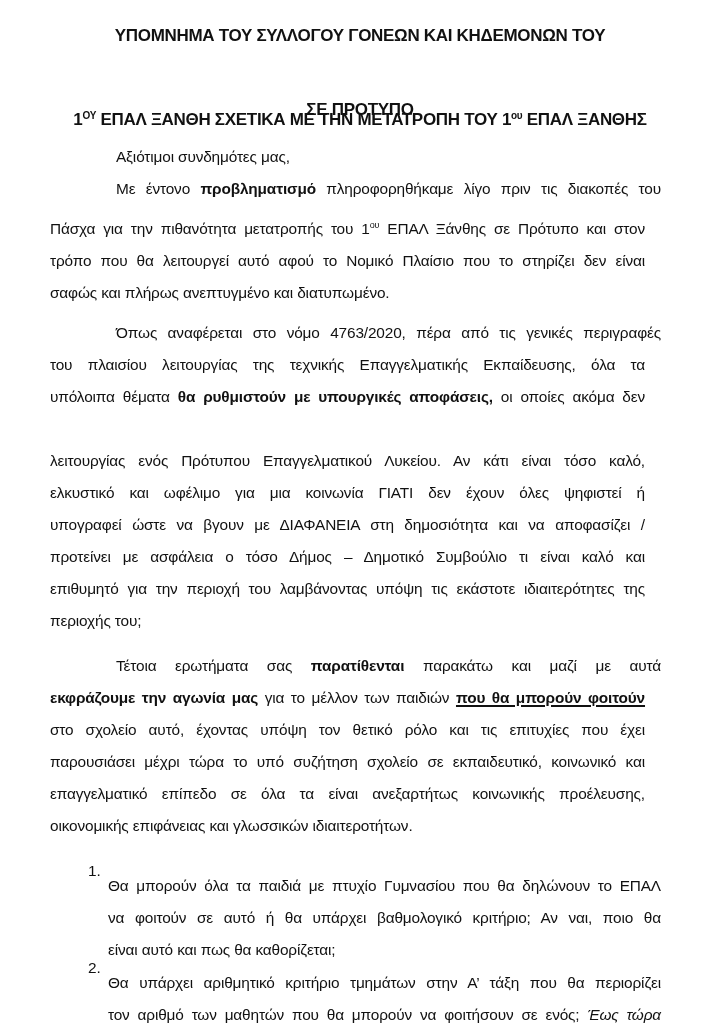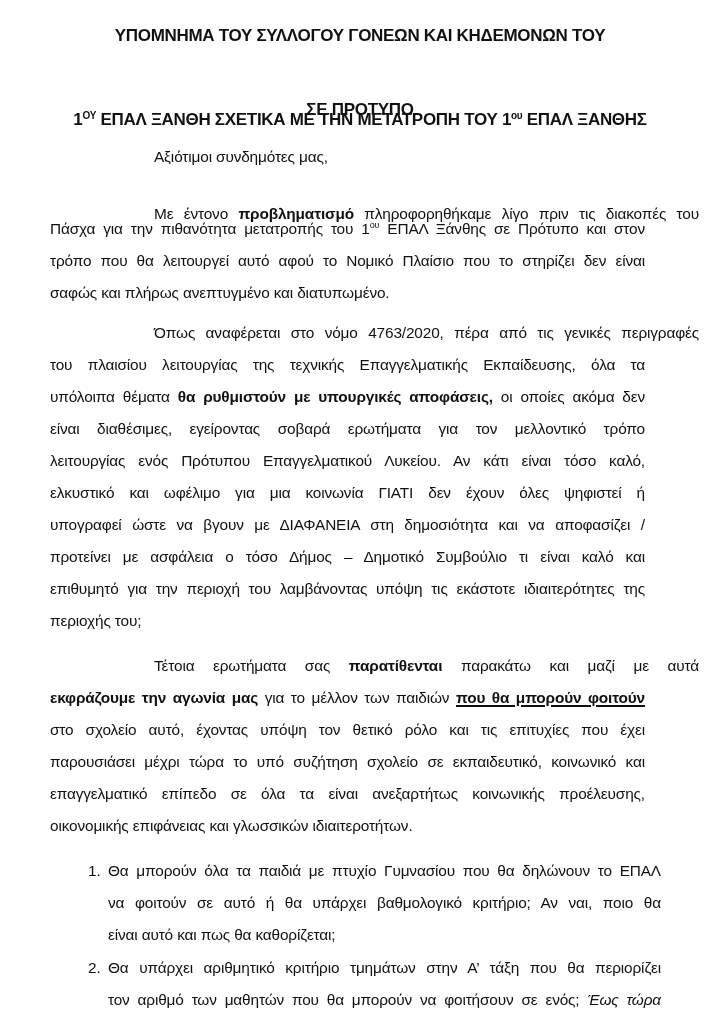--- a/index.html
+++ b/index.html
@@ -16,48 +16,47 @@
     .t1 { top: 26px; }
     .t2 { top: 66px; margin-top: 44px; }
     .t3 { top: 100px; }
     .title sup { font-size: 10px; vertical-align: 6px; line-height: 0; }
 
     .line {
       position: absolute; left: 50px; width: 595px; font-size: 15.4px;
       white-space: nowrap; line-height: 20px; letter-spacing: -0.15px;
     }
     .justify { text-align: justify; text-align-last: justify; }
-    .indent { left: 116px; width: 545px; margin-left: 38px; }
-    .li-text { left: 108px; width: 553px; }
+    .indent { left: 116px; width: 545px; }
+    .li-text { left: 108px; width: 553px; margin-top: 15px; }
     .li-num { position: absolute; left: 88px; font-size: 15.4px; line-height: 20px; }
     b { font-weight: bold; }
     u { text-decoration: underline; text-decoration-thickness: 1.5px; text-underline-offset: 2px; }
     i { font-style: italic; }
     sup.small { font-size: 9px; vertical-align: 6px; line-height: 0; }
   </style>
 </head>
 <body>
 
 <div class="page">
 
   <div class="title t1">ΥΠΟΜΝΗΜΑ  ΤΟΥ ΣΥΛΛΟΓΟΥ ΓΟΝΕΩΝ ΚΑΙ ΚΗΔΕΜΟΝΩΝ ΤΟΥ</div>
   <div class="title t2"><span>1</span><sup>ΟΥ</sup><span> ΕΠΑΛ ΞΑΝΘΗ ΣΧΕΤΙΚΑ ΜΕ ΤΗΝ ΜΕΤΑΤΡΟΠΗ ΤΟΥ 1</span><sup>ου</sup><span> ΕΠΑΛ ΞΑΝΘΗΣ</span></div>
   <div class="title t3">ΣΕ ΠΡΟΤΥΠΟ</div>
 
   <div class="line indent" style="top:147px">Αξιότιμοι συνδημότες μας,</div>
 
-  <div class="line indent justify" style="top:204px"><span>Με έντονο </span><b>προβληματισμό</b><span> πληροφορηθήκαμε λίγο πριν τις διακοπές του</span></div>
+  <div class="line indent justify" style="top:179px"><span>Με έντονο </span><b>προβληματισμό</b><span> πληροφορηθήκαμε λίγο πριν τις διακοπές του</span></div>
   <div class="line justify" style="top:219px"><span>Πάσχα για την πιθανότητα μετατροπής του 1</span><sup class="small">ου</sup><span> ΕΠΑΛ Ξάνθης σε Πρότυπο και στον</span></div>
   <div class="line justify" style="top:251px">τρόπο που θα λειτουργεί αυτό αφού το Νομικό Πλαίσιο που το στηρίζει δεν είναι</div>
   <div class="line" style="top:283px">σαφώς και πλήρως ανεπτυγμένο και διατυπωμένο.</div>
 
   <div class="line indent justify" style="top:323px">Όπως αναφέρεται στο νόμο 4763/2020, πέρα από τις γενικές περιγραφές</div>
   <div class="line justify" style="top:355px">του πλαισίου λειτουργίας της τεχνικής Επαγγελματικής Εκπαίδευσης,  όλα τα</div>
   <div class="line justify" style="top:387px"><span>υπόλοιπα θέματα </span><b>θα ρυθμιστούν με υπουργικές αποφάσεις,</b><span> οι οποίες ακόμα δεν</span></div>
-  <div class="line justify" style="top:419px">είναι διαθέσιμες, εγείροντας σοβαρά ερωτήματα για τον μελλοντικό τρόπο</div>
   <div class="line justify" style="top:451px">λειτουργίας ενός Πρότυπου Επαγγελματικού Λυκείου. Αν κάτι είναι τόσο καλό,</div>
   <div class="line justify" style="top:483px">ελκυστικό και ωφέλιμο για μια κοινωνία ΓΙΑΤΙ δεν έχουν όλες ψηφιστεί ή</div>
   <div class="line justify" style="top:515px">υπογραφεί ώστε να βγουν με ΔΙΑΦΑΝΕΙΑ στη δημοσιότητα και να αποφασίζει /</div>
   <div class="line justify" style="top:547px">προτείνει με ασφάλεια ο τόσο Δήμος – Δημοτικό Συμβούλιο τι είναι καλό και</div>
   <div class="line justify" style="top:579px">επιθυμητό για την περιοχή του λαμβάνοντας υπόψη τις εκάστοτε ιδιαιτερότητες της</div>
   <div class="line" style="top:611px">περιοχής του;</div>
 
   <div class="line indent justify" style="top:656px"><span>Τέτοια ερωτήματα σας </span><b>παρατίθενται</b><span> παρακάτω και μαζί με αυτά</span></div>
   <div class="line justify" style="top:688px"><b>εκφράζουμε την αγωνία μας</b><span> για το μέλλον των παιδιών </span><b><u>που θα μπορούν φοιτούν</u></b></div>
   <div class="line justify" style="top:720px">στο σχολείο αυτό, έχοντας υπόψη τον θετικό ρόλο και τις επιτυχίες που έχει</div>

